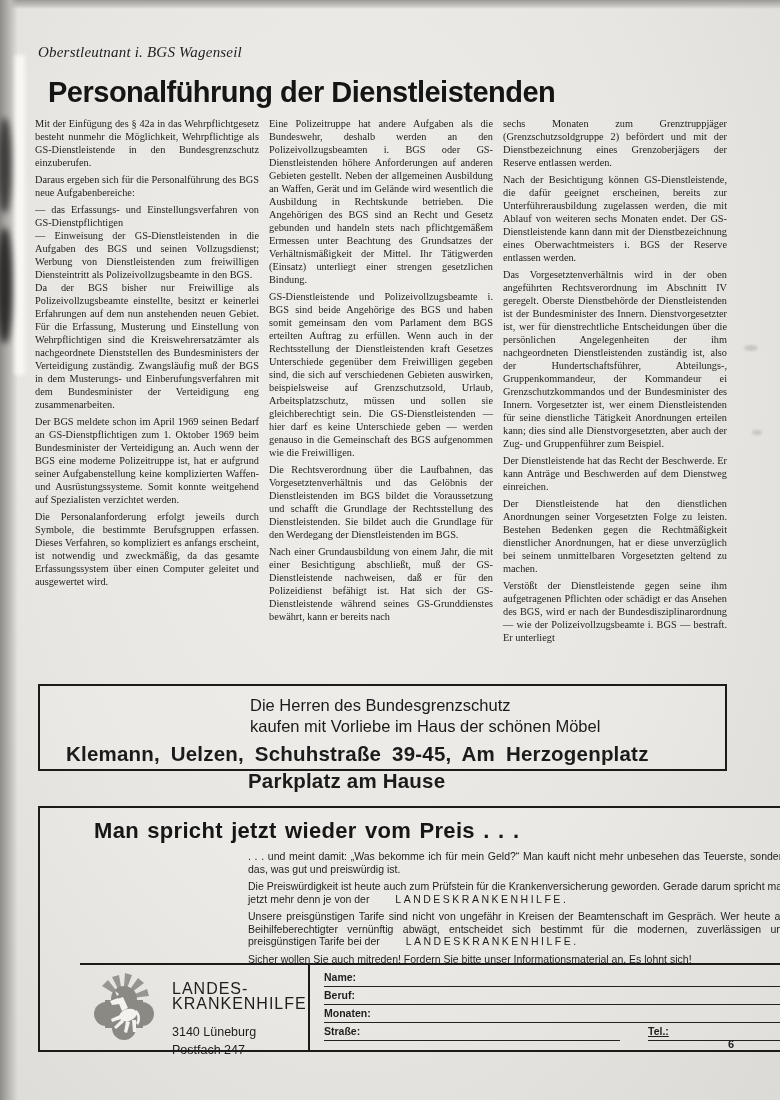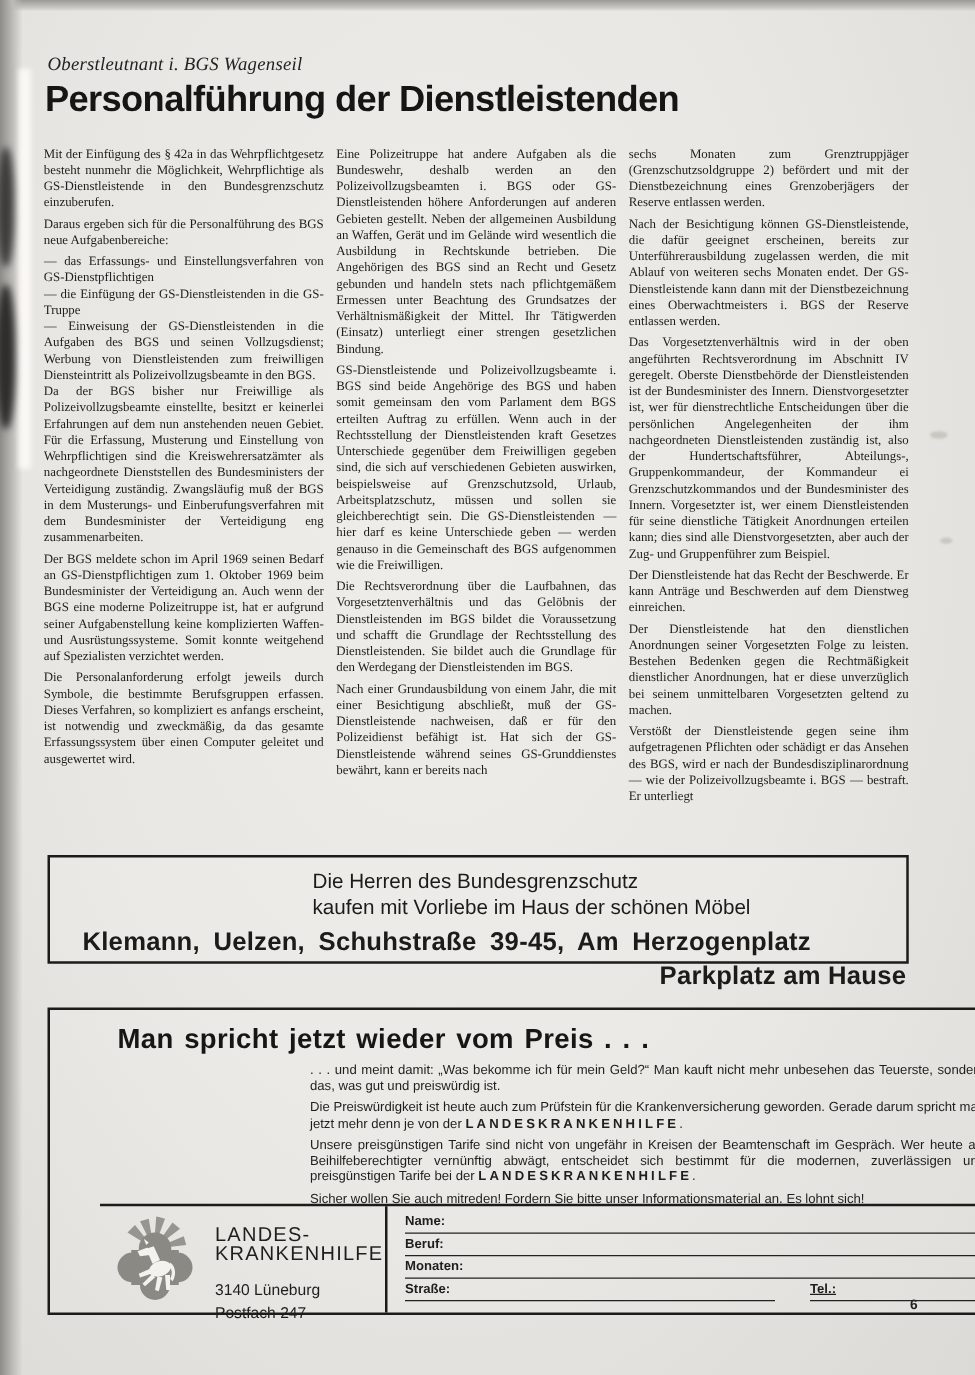--- a/index.html
+++ b/index.html
@@ -16,48 +16,48 @@
   .edge-blob{position:absolute;background:#3d3c3a;border-radius:45%;filter:blur(3px);}
   .blob1{left:-2px;top:118px;width:13px;height:95px;}
   .blob2{left:-3px;top:228px;width:15px;height:115px;background:#2e2d2b;}
   .edge-highlight{position:absolute;left:15px;top:55px;width:10px;height:320px;background:#f8f7f4;filter:blur(2px);}
   .margin-fleck{position:absolute;background:#c9c7c2;border-radius:50%;filter:blur(1px);}
   .fleck1{left:744px;top:345px;width:14px;height:6px;}
   .fleck2{left:752px;top:430px;width:10px;height:5px;}
 
   
   .author{position:absolute;left:38px;top:44px;font-style:italic;font-size:15px;letter-spacing:0.2px;color:#222;}
-  .title{position:absolute;left:36px;top:64px;margin:0;
+  .title{position:absolute;left:36px;top:64px;margin:12px;
     font-family:"Liberation Sans", sans-serif;font-weight:bold;font-size:29px;
     letter-spacing:-0.5px;color:#151514;}
 
   
   .columns{position:absolute;left:35px;top:117px;width:692px;height:562px;
     display:flex;gap:10px;overflow:hidden;}
   .column{width:224px;text-align:justify;font-size:10.3px;line-height:13px;}
   .column p{margin:0 0 4px 0;}
   .column p.dash-item{margin:0;}
 
   
   .ad-moebel{position:absolute;left:38px;top:684px;width:689px;height:87px;
     border:2px solid #1b1b1a;box-sizing:border-box;
     font-family:"Liberation Sans", sans-serif;color:#1b1b1a;background:rgba(255,255,255,0.12);}
   .moebel-intro{margin:9px 0 0 210px;font-size:16.5px;line-height:21px;}
   .moebel-main{margin:5px 0 0 26px;font-size:20.5px;font-weight:bold;word-spacing:5px;letter-spacing:0.2px;}
-  .moebel-sub{margin:3px 0 0 208px;font-size:20.5px;font-weight:bold;letter-spacing:0.2px;text-align:right;}
+  .moebel-sub{margin:3px 0 0 208px;font-size:20.5px;font-weight:bold;letter-spacing:0.2px;}
 
   
   .ad-lkh{position:absolute;left:38px;top:806px;width:768px;height:246px;
     border:2px solid #1b1b1a;box-sizing:border-box;
     font-family:"Liberation Sans", sans-serif;color:#1e1e1d;background:rgba(255,255,255,0.12);padding-left:40px;}
   .lkh-top{height:155px;box-sizing:border-box;padding:10px 16px 0 14px;}
   .lkh-head{margin:0;font-size:22px;line-height:25px;font-weight:bold;letter-spacing:0.3px;word-spacing:2px;color:#161615;}
   .lkh-paras{margin:7px 0 0 154px;font-size:10.5px;line-height:12.5px;text-align:justify;}
   .lkh-paras p{margin:0 0 5px 0;}
-  .brand{font-weight:bold;letter-spacing:2.5px;}
+  .brand{font-weight:normal;letter-spacing:2.5px;margin-left:23px;}
 
   
   .coupon{border-top:2px solid #1b1b1a;height:87px;display:flex;box-sizing:border-box;}
   .c-left{width:228px;box-sizing:border-box;display:flex;gap:16px;padding:8px 0 0 12px;}
   .company{padding-top:8px;}
   .co-name{font-weight:normal;font-size:16px;line-height:15px;letter-spacing:1px;}
   .co-addr{font-size:12.5px;line-height:18px;margin-top:12px;}
   .c-div{border-left:2px solid #1b1b1a;}
   .c-mid{width:86px;box-sizing:content-box;padding:9px 0 0 14px;font-size:10.5px;line-height:13px;}
   .c-mid .code{margin-top:16px;}
@@ -86,21 +86,20 @@
   <div class="margin-fleck fleck2"></div>
 
   <div class="author">Oberstleutnant i. BGS Wagenseil</div>
   <h1 class="title">Personalführung der Dienstleistenden</h1>
 
   <div class="columns">
     <div class="column">
         <p>Mit der Einfügung des § 42a in das Wehrpflichtgesetz besteht nunmehr die Möglichkeit, Wehrpflichtige als GS-Dienstleistende in den Bundesgrenzschutz einzuberufen.</p>
         <p>Daraus ergeben sich für die Personalführung des BGS neue Aufgabenbereiche:</p>
         <p class="dash-item">— das Erfassungs- und Einstellungsverfahren von GS-Dienstpflichtigen</p>
-        <p class="dash-item">— die Einfügung der GS-Dienstleistenden in die GS-Truppe</p>
         <p class="dash-item">— Einweisung der GS-Dienstleistenden in die Aufgaben des BGS und seinen Vollzugsdienst; Werbung von Dienstleistenden zum freiwilligen Diensteintritt als Polizeivollzugsbeamte in den BGS.</p>
         <p>Da der BGS bisher nur Freiwillige als Polizeivollzugsbeamte einstellte, besitzt er keinerlei Erfahrungen auf dem nun anstehenden neuen Gebiet. Für die Erfassung, Musterung und Einstellung von Wehrpflichtigen sind die Kreiswehrersatzämter als nachgeordnete Dienststellen des Bundesministers der Verteidigung zuständig. Zwangsläufig muß der BGS in dem Musterungs- und Einberufungsverfahren mit dem Bundesminister der Verteidigung eng zusammenarbeiten.</p>
         <p>Der BGS meldete schon im April 1969 seinen Bedarf an GS-Dienstpflichtigen zum 1. Oktober 1969 beim Bundesminister der Verteidigung an. Auch wenn der BGS eine moderne Polizeitruppe ist, hat er aufgrund seiner Aufgabenstellung keine komplizierten Waffen- und Ausrüstungssysteme. Somit konnte weitgehend auf Spezialisten verzichtet werden.</p>
         <p>Die Personalanforderung erfolgt jeweils durch Symbole, die bestimmte Berufsgruppen erfassen. Dieses Verfahren, so kompliziert es anfangs erscheint, ist notwendig und zweckmäßig, da das gesamte Erfassungssystem über einen Computer geleitet und ausgewertet wird.</p>
       </div>
     <div class="column">
         <p>Eine Polizeitruppe hat andere Aufgaben als die Bundeswehr, deshalb werden an den Polizeivollzugsbeamten i. BGS oder GS-Dienstleistenden höhere Anforderungen auf anderen Gebieten gestellt. Neben der allgemeinen Ausbildung an Waffen, Gerät und im Gelände wird wesentlich die Ausbildung in Rechtskunde betrieben. Die Angehörigen des BGS sind an Recht und Gesetz gebunden und handeln stets nach pflichtgemäßem Ermessen unter Beachtung des Grundsatzes der Verhältnismäßigkeit der Mittel. Ihr Tätigwerden (Einsatz) unterliegt einer strengen gesetzlichen Bindung.</p>
         <p>GS-Dienstleistende und Polizeivollzugsbeamte i. BGS sind beide Angehörige des BGS und haben somit gemeinsam den vom Parlament dem BGS erteilten Auftrag zu erfüllen. Wenn auch in der Rechtsstellung der Dienstleistenden kraft Gesetzes Unterschiede gegenüber dem Freiwilligen gegeben sind, die sich auf verschiedenen Gebieten auswirken, beispielsweise auf Grenzschutzsold, Urlaub, Arbeitsplatzschutz, müssen und sollen sie gleichberechtigt sein. Die GS-Dienstleistenden — hier darf es keine Unterschiede geben — werden genauso in die Gemeinschaft des BGS aufgenommen wie die Freiwilligen.</p>
         <p>Die Rechtsverordnung über die Laufbahnen, das Vorgesetztenverhältnis und das Gelöbnis der Dienstleistenden im BGS bildet die Voraussetzung und schafft die Grundlage der Rechtsstellung des Dienstleistenden. Sie bildet auch die Grundlage für den Werdegang der Dienstleistenden im BGS.</p>
         <p>Nach einer Grundausbildung von einem Jahr, die mit einer Besichtigung abschließt, muß der GS-Dienstleistende nachweisen, daß er für den Polizeidienst befähigt ist. Hat sich der GS-Dienstleistende während seines GS-Grunddienstes bewährt, kann er bereits nach</p>

